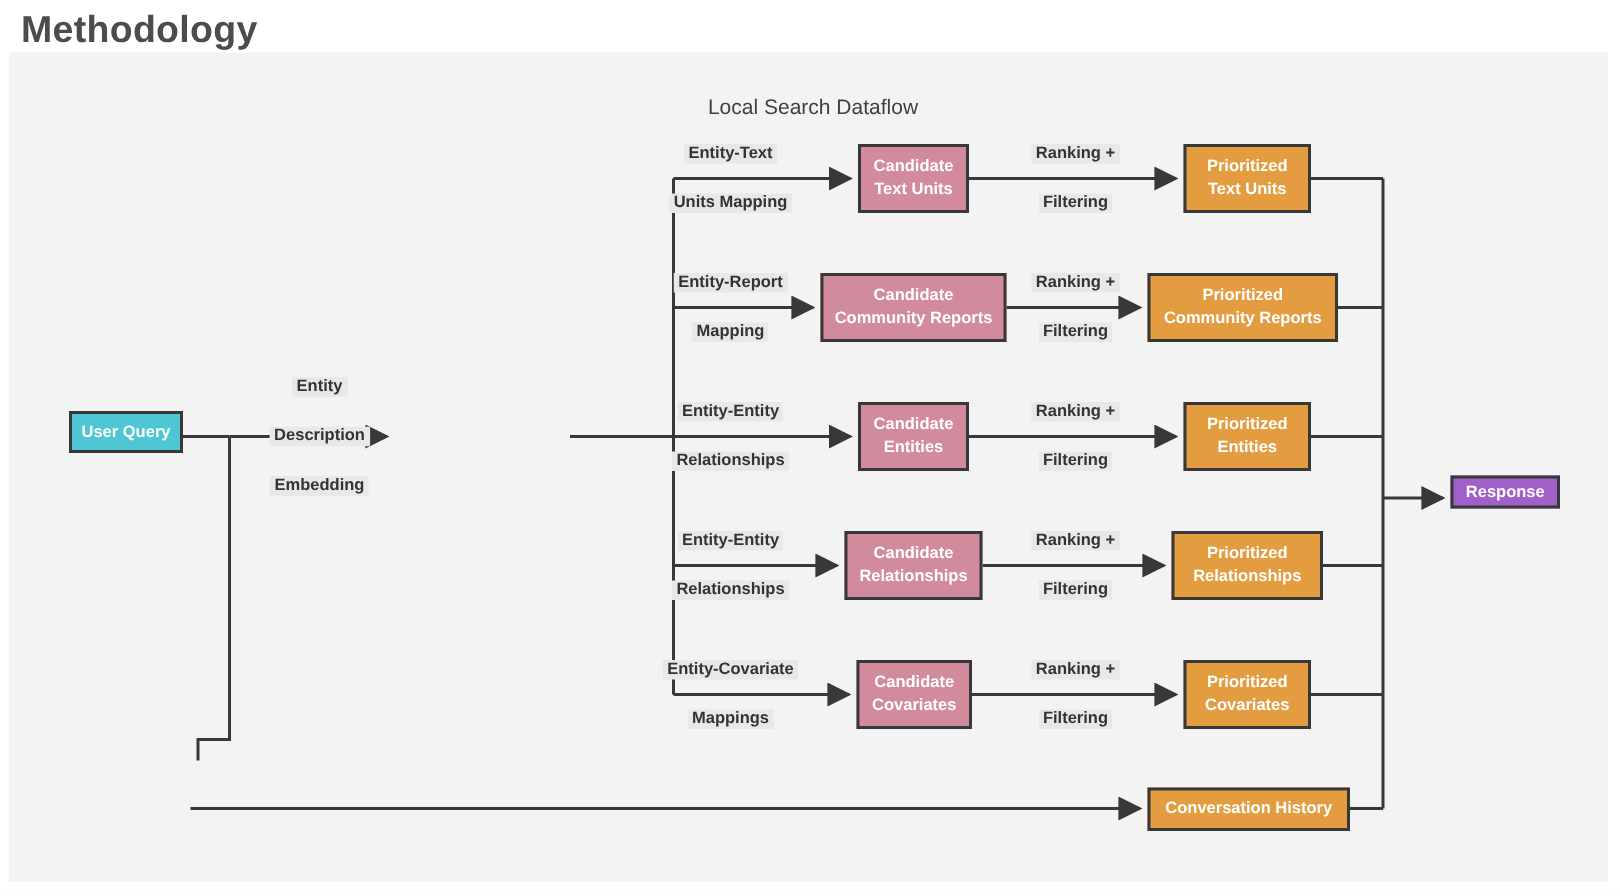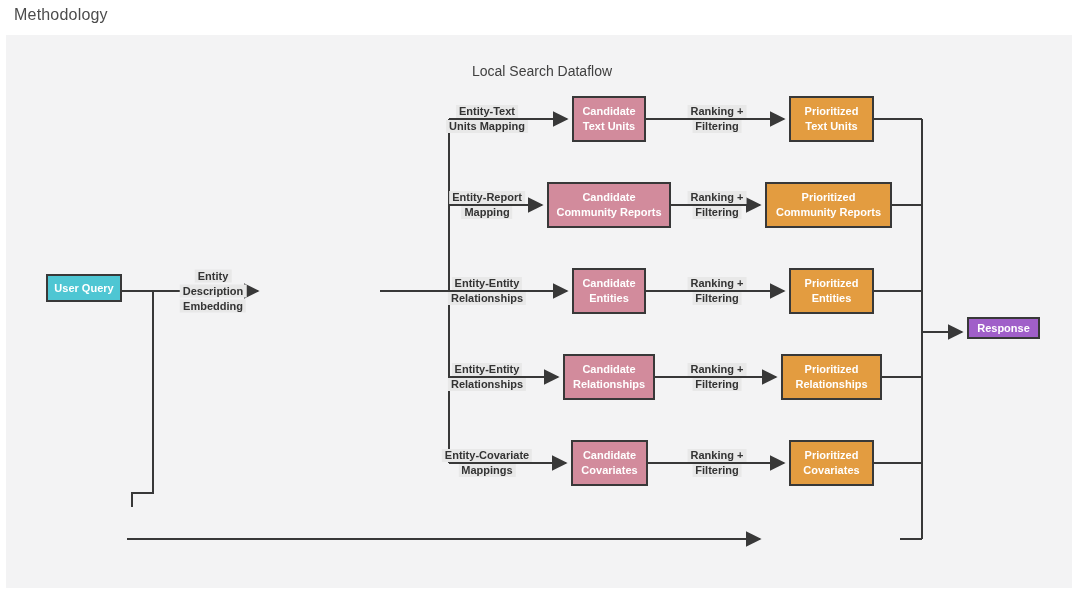--- a/index.html
+++ b/index.html
@@ -1,31 +1,31 @@
 <!DOCTYPE html>
 <html style="--c-panel-bg: #f3f3f4; --c-line: #383838; --c-node-border: #383838; --c-cyan: #4ec6d3; --c-green: #4caf57; --c-pink: #d28b9c; --c-orange: #e39c40; --c-purple: #a05fc9; --c-label-bg: #e8e8e8; --c-label-text: #333333; --c-title-text: #4c4c4c;"><head>
 <meta charset="utf-8">
 <style>
   html,body{margin:0;padding:0;background:#ffffff;font-family:"Liberation Sans",sans-serif;}
   #stage{position:relative;width:1080px;height:597px;overflow:hidden;background:#fff;}
-  #page-title{position:absolute;left:14px;top:6px;font-size:16px;font-weight:400;color:#4c4c4c;letter-spacing:.2px;}
+  #page-title{position:absolute;left:14px;top:6px;font-size:25px;font-weight:700;color:#4c4c4c;letter-spacing:.2px;}
   #panel{position:absolute;left:6px;top:35px;width:1066px;height:553px;background:var(--c-panel-bg,#f3f3f4);}
   #subtitle{position:absolute;left:542px;top:71px;transform:translate(-50%,-50%);font-size:14px;color:#404040;white-space:nowrap;}
   svg.edges{position:absolute;left:0;top:0;width:1080px;height:597px;pointer-events:none;}
   svg.edges path{fill:none;stroke:var(--c-line,#383838);stroke-width:2;}
   #arrowhead path{fill:var(--c-line,#383838);stroke:none;}
   .node{position:absolute;display:flex;flex-direction:column;align-items:center;justify-content:center;
         border:2px solid var(--c-node-border,#383838);box-sizing:border-box;color:#fff;font-weight:bold;
         font-size:11px;line-height:15px;text-align:center;white-space:nowrap;}
   .cyan{background:var(--c-cyan,#4ec6d3);}
   .green{background:var(--c-green,#4caf57);}
   .pink{background:var(--c-pink,#d28b9c);}
   .orange{background:var(--c-orange,#e39c40);}
   .purple{background:var(--c-purple,#a05fc9);}
-  .elabel{position:absolute;transform:translate(-50%,-50%);display:flex;flex-direction:column;align-items:center;gap:2px;}
+  .elabel{position:absolute;transform:translate(-50%,-50%);display:flex;flex-direction:column;align-items:center;gap:20px;}
   .lbg{background:var(--c-label-bg,#e8e8e8);color:var(--c-label-text,#333333);font-weight:bold;font-size:11px;
        line-height:13px;padding:0 3px;white-space:nowrap;}
 </style>
 </head>
 <body>
 
 <div id="stage">
   <div id="page-title" style="color: rgb(76, 76, 76);">Methodology</div>
   <div id="panel"></div>
   <div id="subtitle">Local Search Dataflow</div>
@@ -110,20 +110,23 @@
     <span>Relationships</span>
   </div>
   <div class="node orange" style="left:789px;top:440px;width:85px;height:46px">
     <span>Prioritized</span>
     <span>Covariates</span>
   </div>
 
   <div class="node purple" style="left:967px;top:317px;width:73px;height:22px">
     <span>Response</span>
   </div>
+  <div class="node orange" style="left:765px;top:525px;width:135px;height:29px">
+    <span>Conversation History</span>
+  </div>
 
   <div class="elabel" style="left:213px;top:291px">
     <span class="lbg">Entity</span>
     <span class="lbg">Description</span>
     <span class="lbg">Embedding</span>
   </div>
 
   <div class="elabel" style="left:487px;top:119px">
     <span class="lbg">Entity-Text</span>
     <span class="lbg">Units Mapping</span>

